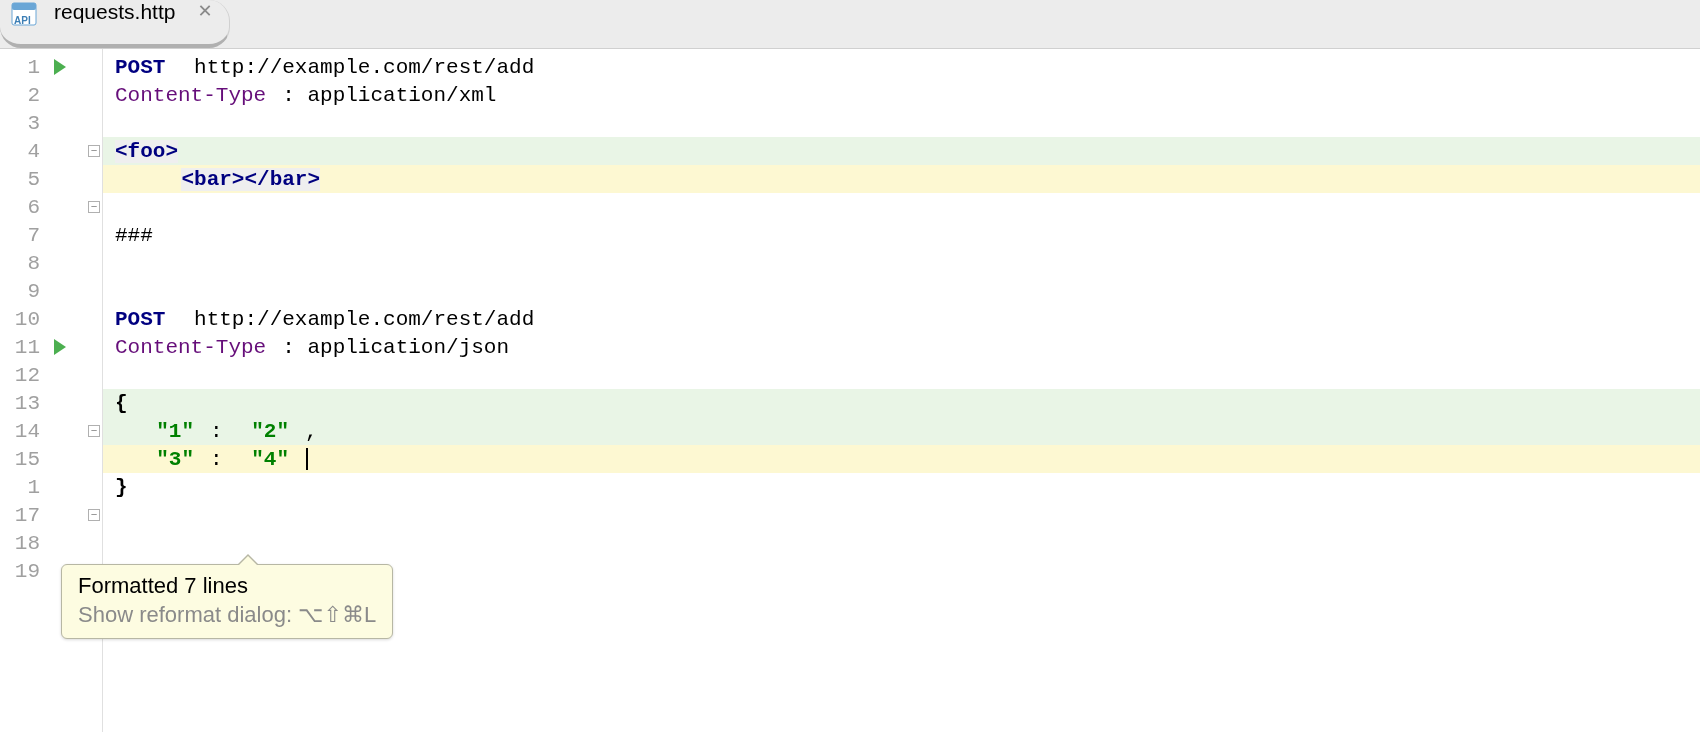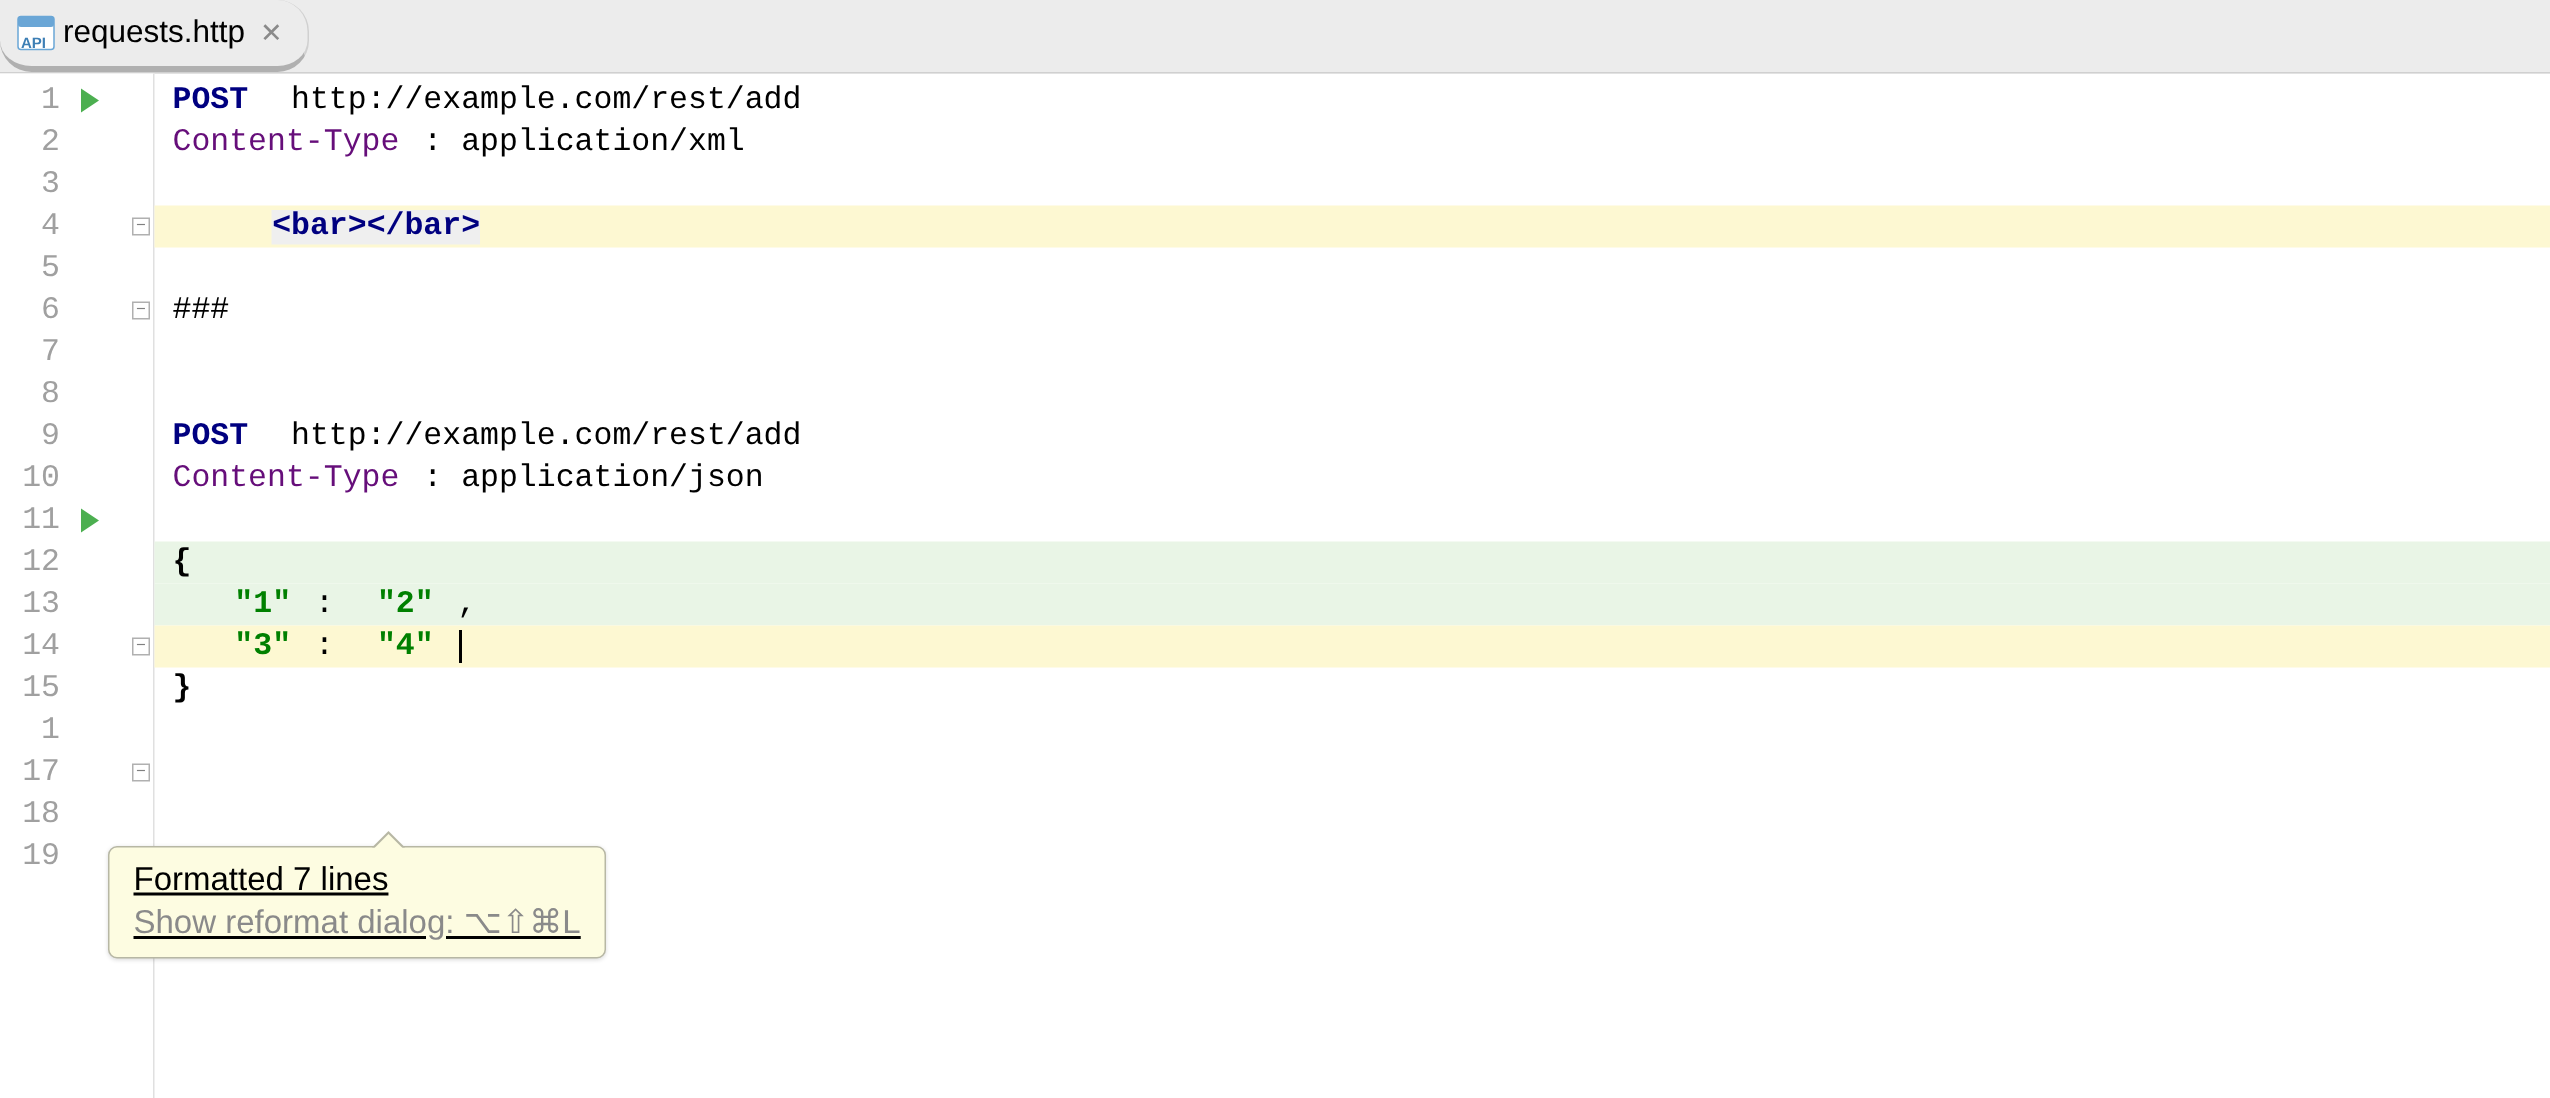--- a/index.html
+++ b/index.html
@@ -16,22 +16,22 @@
   .tabbar {
     height: 49px;
     background: #ececec;
     border-bottom: 1px solid #d0d0d0;
     display: flex;
     align-items: stretch;
     font-family: "Helvetica Neue", Arial, sans-serif;
   }
   .tab {
     display: flex;
-    align-items: center;
-    gap: 4px;
+    align-items: flex-start;
+    gap: 16px;
     padding: 0 16px 0 10px;
     background: #ececec;
     border-right: 1px solid #d0d0d0;
     font-size: 21px;
     color: #000;
     position: relative;
     border-radius: 21px;
   }
   .tab.active { border-bottom: 4px solid #b0b0b0; }
   .tab .file-icon {
@@ -113,30 +113,29 @@
     display:inline-block;
     width:2px; height:22px;
     background:#000;
     vertical-align:middle;
     margin-left:1px;
   }
 
   
   .tooltip {
     position: absolute;
-    left: 72px;
+    left: 61px;
     top: 515px;
     background: #fdfce1;
     border: 1px solid #b7b7a4;
     border-radius: 6px;
     padding: 8px 16px 10px 16px;
     font-family: "Helvetica Neue", Arial, sans-serif;
     font-size: 22px;
     box-shadow: 0 1px 3px rgba(0,0,0,.15);
-    text-decoration: underline;
   }
   .tooltip::before {
     content:"";
     position:absolute;
     top:-11px; left:175px;
     width:0;height:0;
     border-left:11px solid transparent;
     border-right:11px solid transparent;
     border-bottom:11px solid #b7b7a4;
   }
@@ -235,20 +234,21 @@
       </div>
       <div class="gline">
         <span class="lnum">19</span>
       </div>
     </div>
 
   <div class="code" id="code">
       <div class="cline"><span class="kw">POST</span><span class="txt"> http://example.com/rest/add</span></div>
       <div class="cline"><span class="hdr">Content-Type</span><span class="txt">: application/xml</span></div>
       <div class="cline"></div>
+      <div class="cline hl-green"><span class="tag">&lt;foo&gt;</span></div>
       <div class="cline hl-yellow"><span class="txt">    </span><span class="tag">&lt;bar&gt;&lt;/bar&gt;</span></div>
       <div class="cline"></div>
       <div class="cline"><span class="txt">###</span></div>
       <div class="cline"></div>
       <div class="cline"></div>
       <div class="cline"><span class="kw">POST</span><span class="txt"> http://example.com/rest/add</span></div>
       <div class="cline"><span class="hdr">Content-Type</span><span class="txt">: application/json</span></div>
       <div class="cline"></div>
       <div class="cline hl-green"><span class="curly">{</span></div>
       <div class="cline hl-green"><span class="txt">  </span><span class="str">"1"</span><span class="txt">: </span><span class="str">"2"</span><span class="txt">,</span></div>

